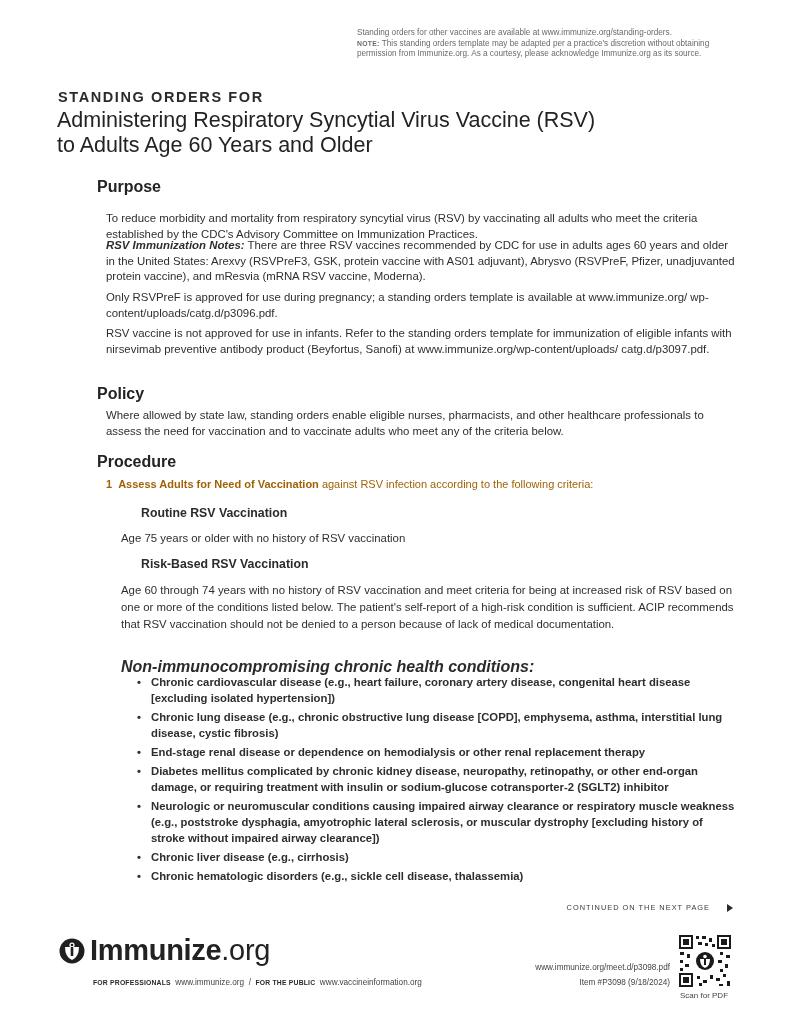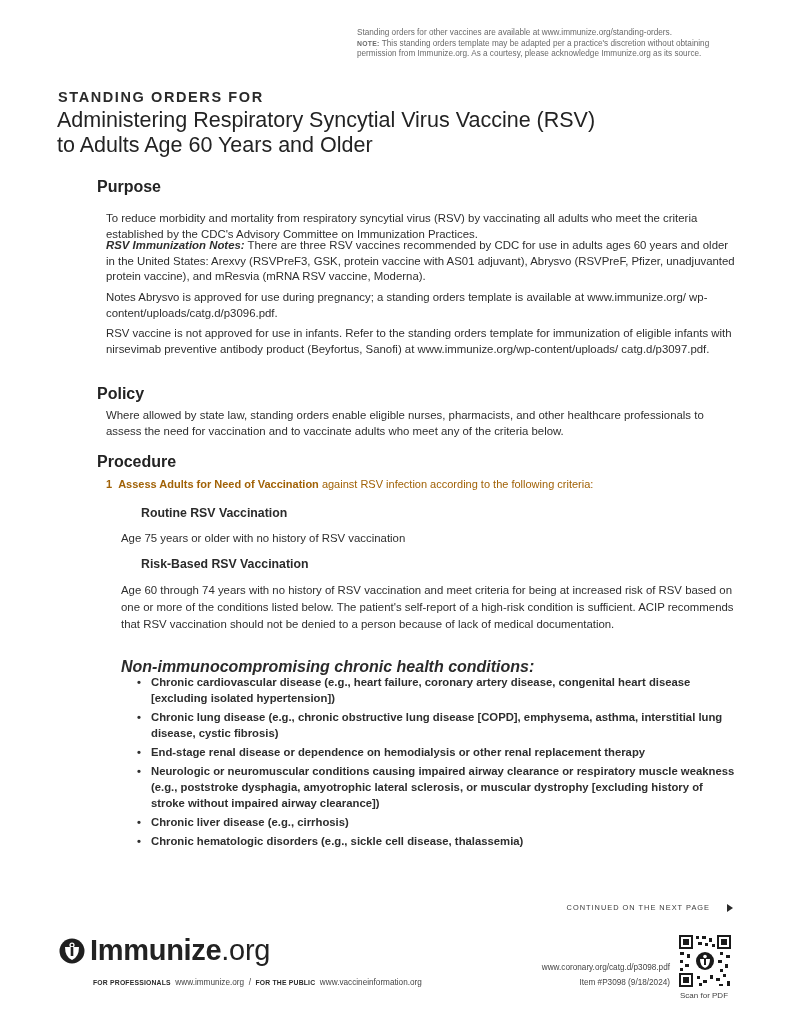--- a/index.html
+++ b/index.html
@@ -53,21 +53,21 @@
 
 <div class="kicker">STANDING ORDERS FOR</div>
 <h1 class="title">
   <div>Administering Respiratory Syncytial Virus Vaccine (RSV)</div>
   <div>to Adults Age 60 Years and Older</div>
 </h1>
 
 <h2 class="section-h" style="top:178px;">Purpose</h2>
 <p class="para" style="top:211px;">To reduce morbidity and mortality from respiratory syncytial virus (RSV) by vaccinating all adults who meet the criteria established by the CDC's Advisory Committee on Immunization Practices.</p>
 <p class="para" style="top:238px;"><span class="bi">RSV Immunization Notes:</span><span> There are three RSV vaccines recommended by CDC for use in adults ages 60 years and older in the United States: Arexvy (RSVPreF3, GSK, protein vaccine with AS01 adjuvant), Abrysvo (RSVPreF, Pfizer, unadjuvanted protein vaccine), and mResvia (mRNA RSV vaccine, Moderna).</span></p>
-<p class="para" style="top:290px;">Notes Abrysvo is approved for use during pregnancy; a standing orders template is available at www.immunize.org/ wp-content/uploads/catg.d/p3096.pdf.</p>
+<p class="para" style="top:290px;">Only RSVPreF is approved for use during pregnancy; a standing orders template is available at www.immunize.org/ wp-content/uploads/catg.d/p3096.pdf.</p>
 <p class="para" style="top:326px;">RSV vaccine is not approved for use in infants. Refer to the standing orders template for immunization of eligible infants with nirsevimab preventive antibody product (Beyfortus, Sanofi) at www.immunize.org/wp-content/uploads/ catg.d/p3097.pdf.</p>
 
 <h2 class="section-h" style="top:385px;">Policy</h2>
 <p class="para" style="top:408px;">Where allowed by state law, standing orders enable eligible nurses, pharmacists, and other healthcare professionals to assess the need for vaccination and to vaccinate adults who meet any of the criteria below.</p>
 
 <h2 class="section-h" style="top:453px;">Procedure</h2>
 <div class="step">
   <span class="num">1</span><span class="lead">Assess Adults for Need of Vaccination</span><span> against RSV infection according to the following criteria:</span>
 </div>
 
@@ -75,20 +75,21 @@
 <p class="sub-p" style="top:530px;">Age 75 years or older with no history of RSV vaccination</p>
 
 <h3 class="sub-h" style="top:557px;">Risk-Based RSV Vaccination</h3>
 <p class="sub-p" style="top:582px;">Age 60 through 74 years with no history of RSV vaccination and meet criteria for being at increased risk of RSV  based on one or more of the conditions listed below. The patient's self-report of a high-risk condition is sufficient. ACIP recommends that RSV vaccination should not be denied to a person because of lack of medical documentation.</p>
 
 <div class="cond-h">Non-immunocompromising chronic health conditions:</div>
 <ul class="cond-list">
   <li>Chronic cardiovascular disease (e.g., heart failure, coronary artery disease, congenital heart disease [excluding isolated hypertension])</li>
   <li>Chronic lung disease (e.g., chronic obstructive lung disease [COPD], emphysema, asthma, interstitial lung disease, cystic fibrosis)</li>
   <li>End-stage renal disease or dependence on hemodialysis or other renal replacement therapy</li>
+  <li>Diabetes mellitus complicated by chronic kidney disease, neuropathy, retinopathy, or other end-organ damage, or requiring treatment with insulin or sodium-glucose cotransporter-2 (SGLT2) inhibitor</li>
   <li>Neurologic or neuromuscular conditions causing impaired airway clearance or respiratory muscle weakness (e.g., poststroke dysphagia, amyotrophic lateral sclerosis, or muscular dystrophy [excluding history of stroke without impaired airway clearance])</li>
   <li>Chronic liver disease (e.g., cirrhosis)</li>
   <li>Chronic hematologic disorders (e.g., sickle cell disease, thalassemia)</li>
 </ul>
 
 <div class="continued">
   <span>CONTINUED ON THE NEXT PAGE</span>
   <span class="tri"></span>
 </div>
 
@@ -105,21 +106,21 @@
 
 <div class="foot-links">
   <span class="lbl">FOR PROFESSIONALS</span>&nbsp;
   <span>www.immunize.org</span>&nbsp;
   <span>/</span>&nbsp;
   <span class="lbl">FOR THE PUBLIC</span>&nbsp;
   <span>www.vaccineinformation.org</span>
 </div>
 
 <div class="foot-right">
-  <div>www.coronary.org/catg.d/p3098.pdf</div>
+  <div>www.immunize.org/meet.d/p3098.pdf</div>
   <div>Item #P3098 (9/18/2024)</div>
 </div>
 
 <svg class="qr" viewBox="0 0 54 54">
   <rect width="54" height="54" fill="#fff"></rect>
   <rect x="1" y="1" width="14" height="14" fill="#1a1a1a"></rect>
     <rect x="3" y="3" width="10" height="10" fill="#fff"></rect>
     <rect x="5" y="5" width="6" height="6" fill="#1a1a1a"></rect>
   <rect x="39" y="1" width="14" height="14" fill="#1a1a1a"></rect>
     <rect x="41" y="3" width="10" height="10" fill="#fff"></rect>

